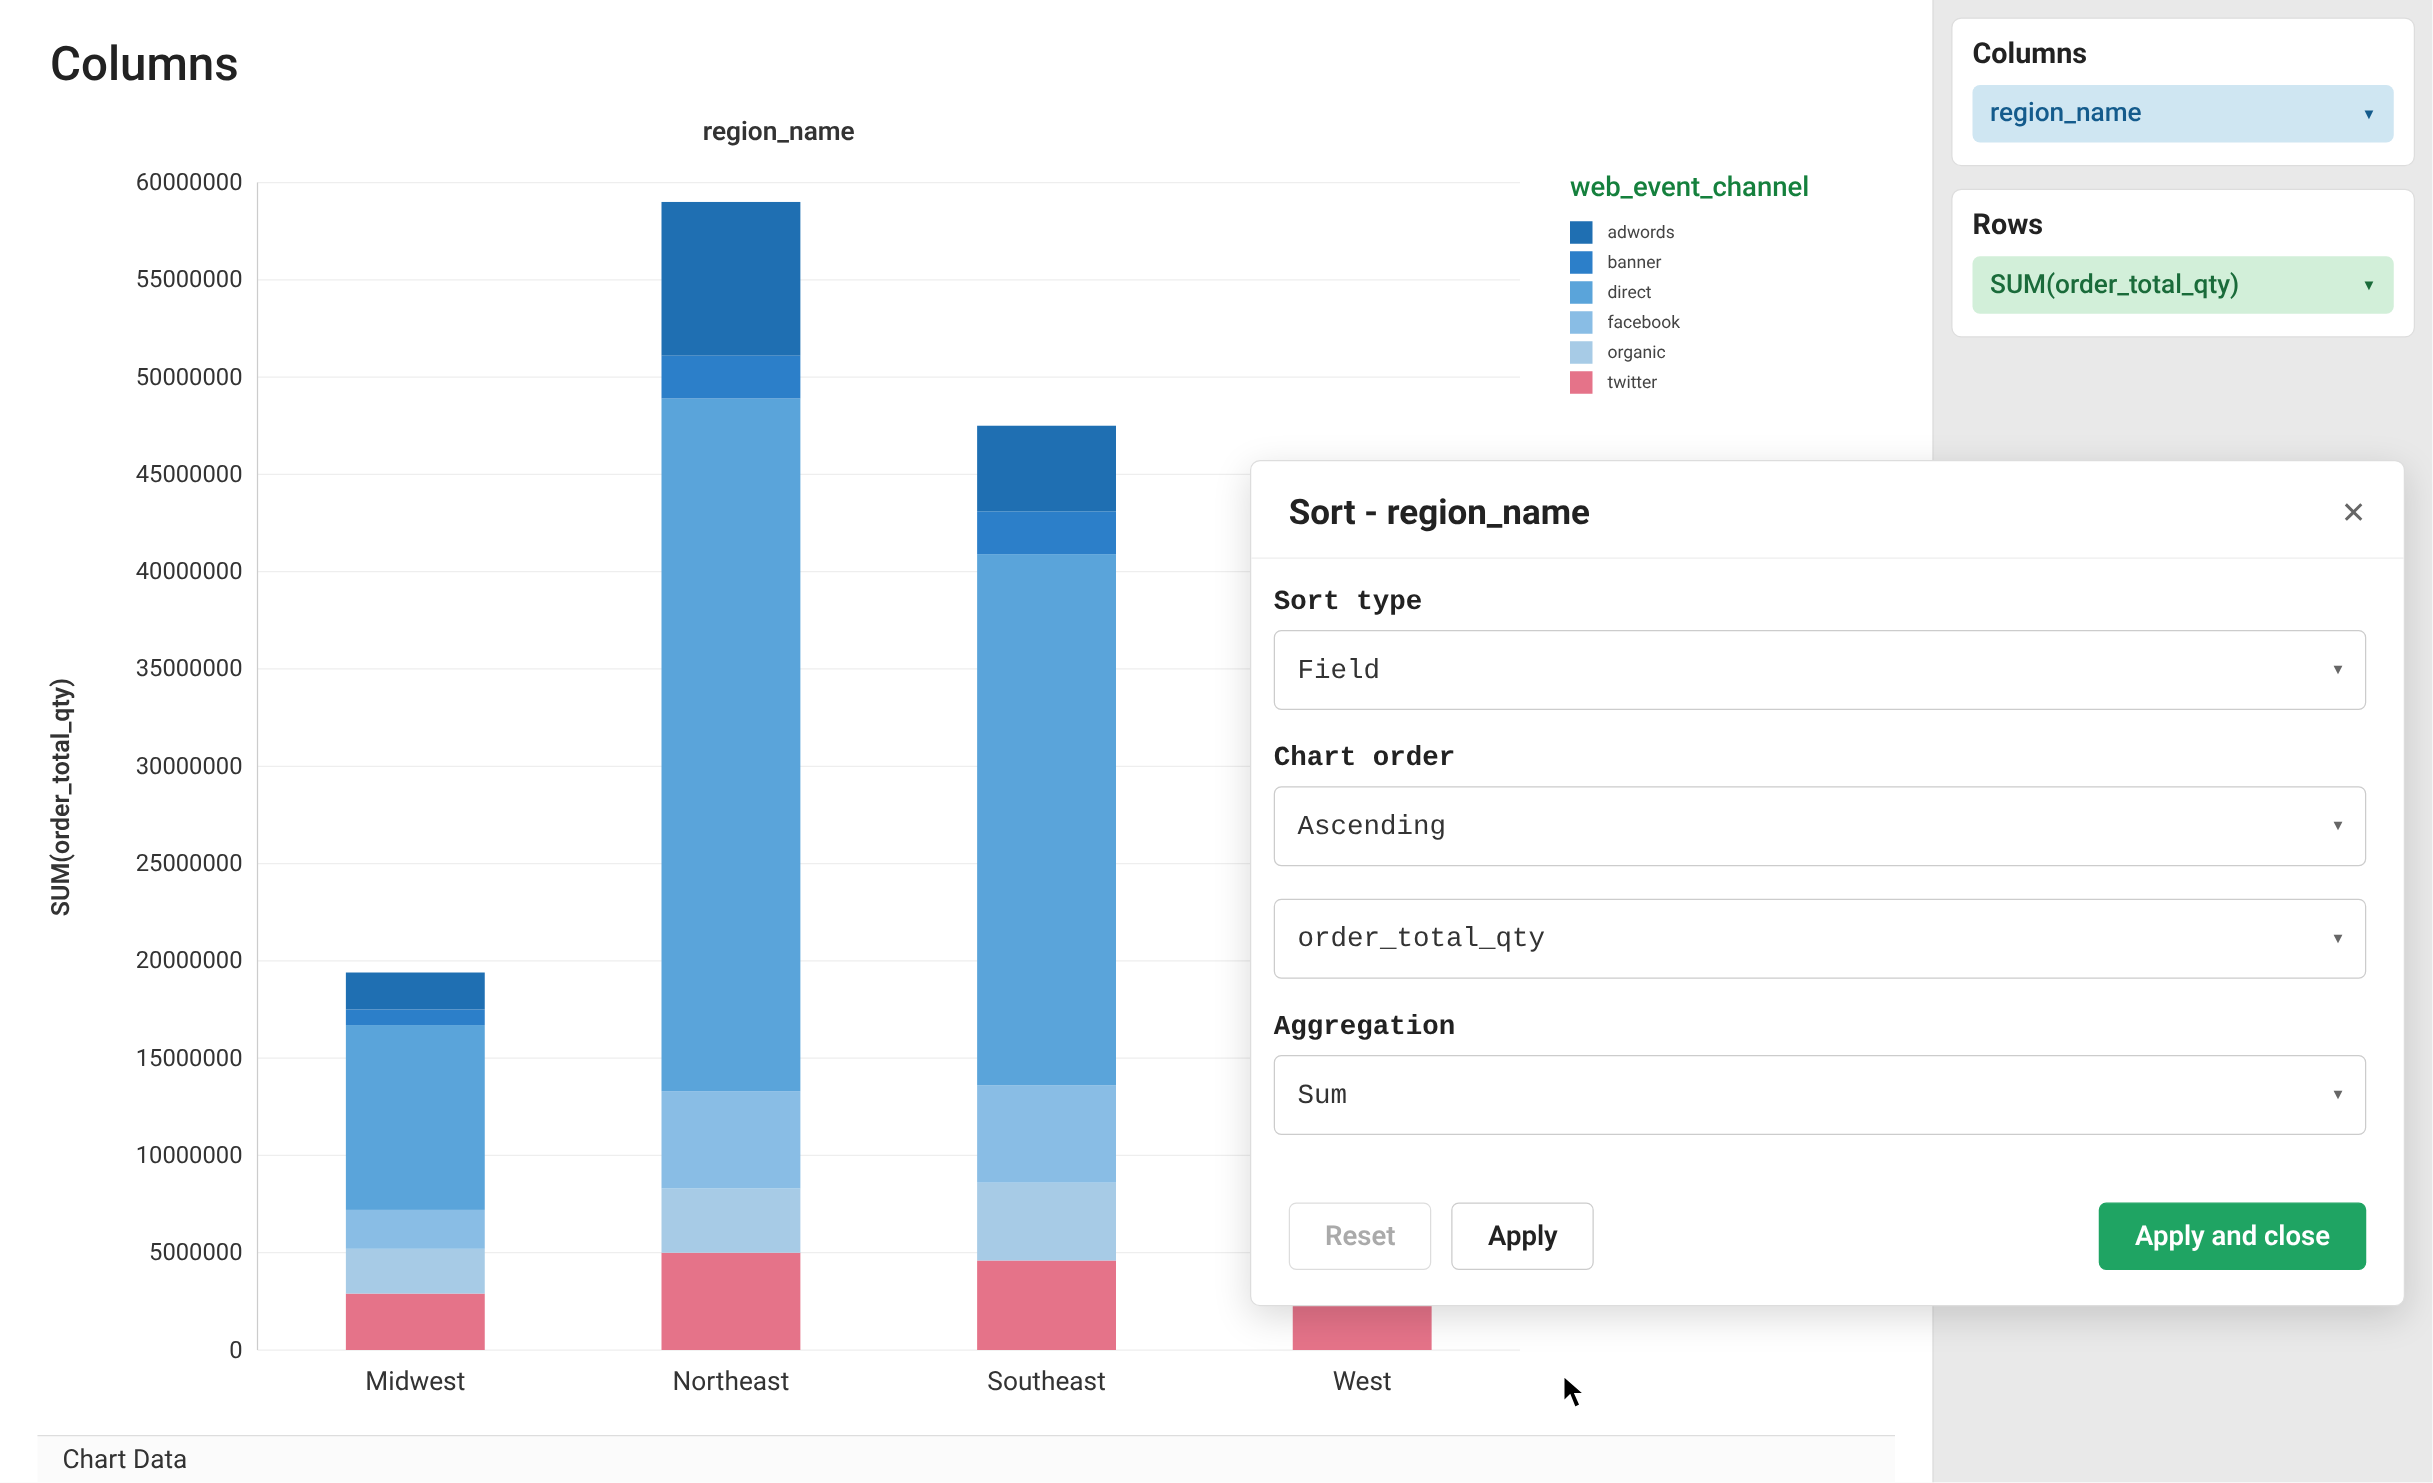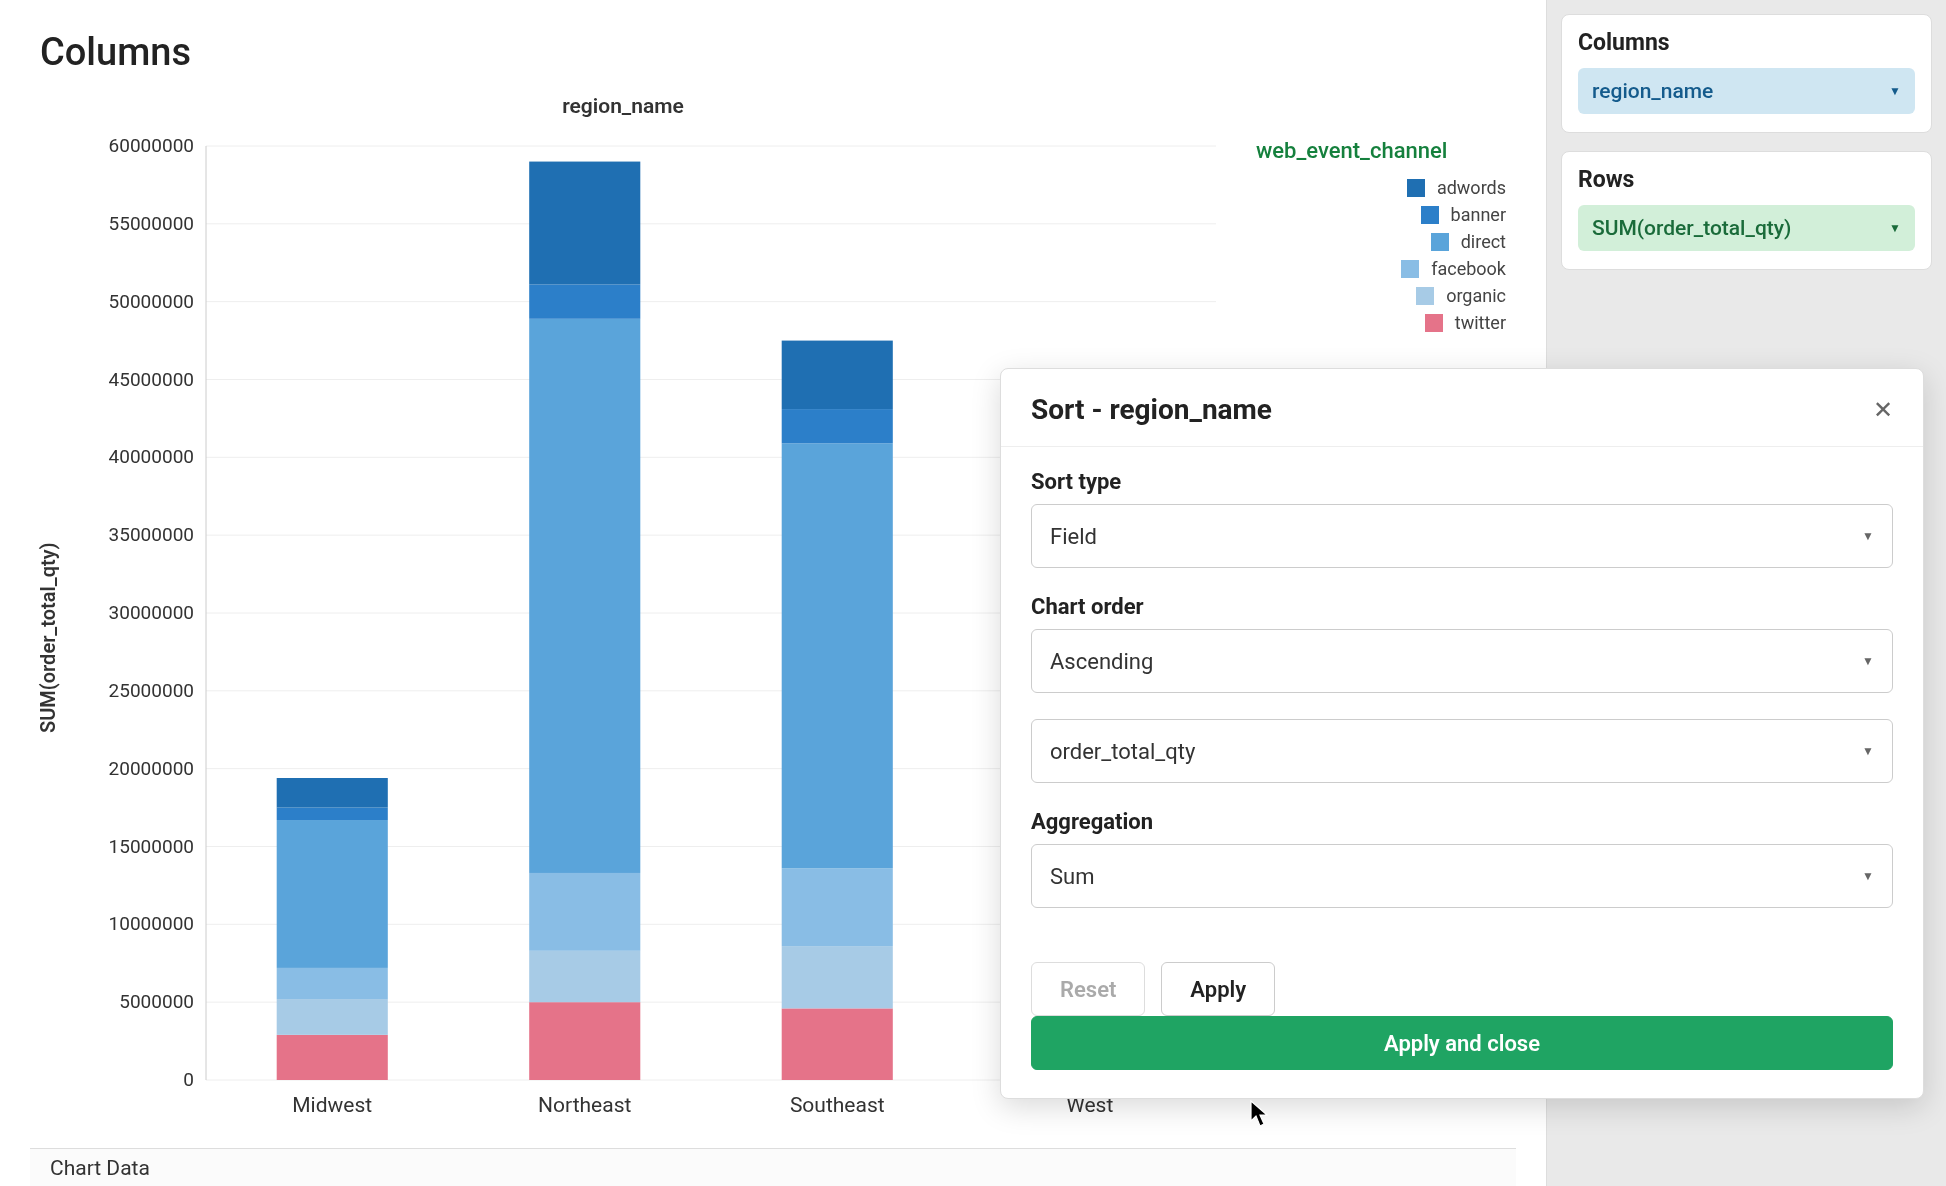--- a/index.html
+++ b/index.html
@@ -65,24 +65,23 @@
   .legend-title {
     font-size: 22px;
     font-weight: 500;
     color: #15803d;
     margin-bottom: 14px;
   }
   .legend-item {
     display: flex;
     align-items: center;
     gap: 12px;
-    font-size: 18px;
+    font-size: 14px;
     color: #444;
     margin-bottom: 6px;
-    justify-content: flex-end;
   }
   .legend-swatch {
     width: 18px;
     height: 18px;
   }
   .bottom-bar {
     border-top: 1px solid #ddd;
     background: #fbfbfb;
     height: 38px;
     display: flex;
@@ -140,42 +139,41 @@
   .modal-header {
     display: flex;
     justify-content: space-between;
     align-items: center;
     padding: 24px 30px 20px 30px;
     border-bottom: 1px solid #eee;
     gap: 32px;
   }
   .modal-title { font-size: 28px; font-weight: 700; color: #222; }
   .close-x { font-size: 24px; color: #666; cursor: pointer; }
-  .modal-body { padding: 22px 30px 10px 30px; }
+  .modal-body { padding: 22px 30px 10px 18px; font-family: Liberation Mono, monospace; }
   .field-label { font-size: 22px; font-weight: 700; margin-bottom: 10px; color: #222; }
   .select {
     width: 100%;
     height: 64px;
     border: 1px solid #ccc;
     border-radius: 6px;
     display: flex;
     justify-content: space-between;
     align-items: center;
     padding: 0 18px;
     font-size: 22px;
     color: #333;
     margin-bottom: 26px;
     background: #fff;
   }
   .select .caret { font-size: 12px; color: #666; }
   .modal-footer {
     display: flex;
     justify-content: space-between;
     padding: 18px 30px 28px 30px;
-    flex-direction: column;
   }
   .footer-left { display: flex; gap: 16px; }
   .btn {
     height: 54px;
     padding: 0 28px;
     border-radius: 6px;
     border: 1px solid #ccc;
     background: #fff;
     font-size: 22px;
     font-weight: 600;

